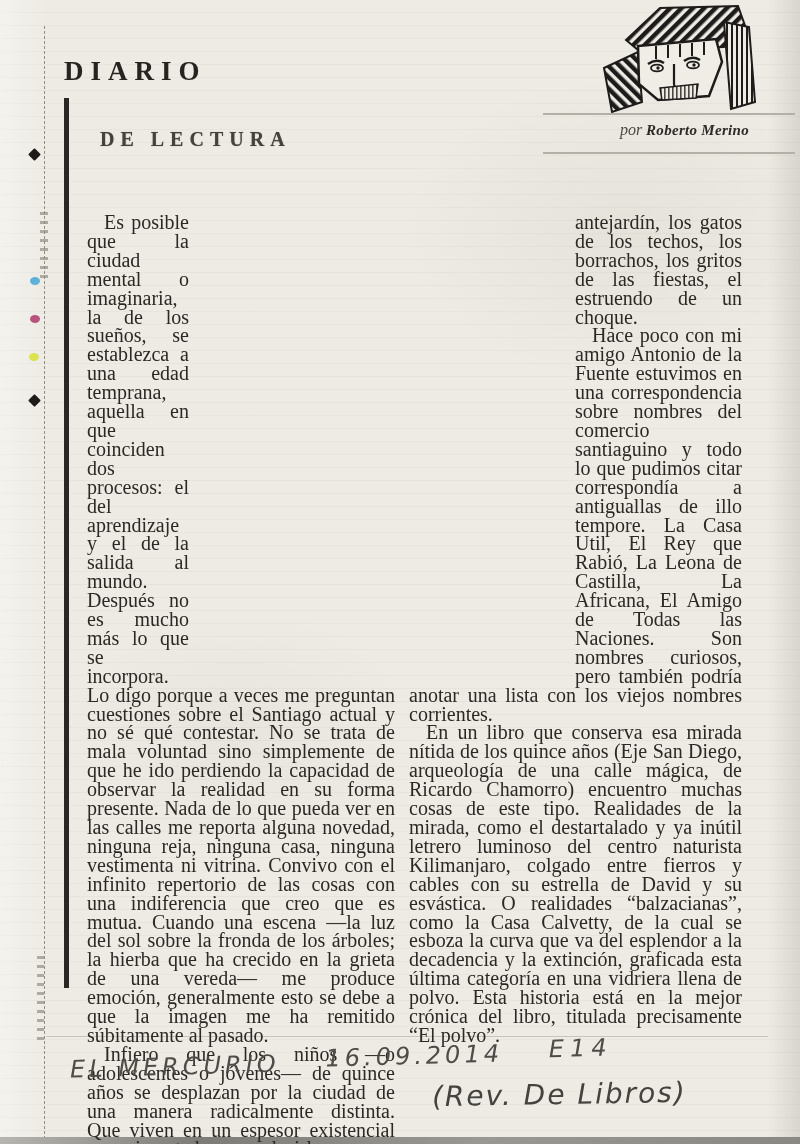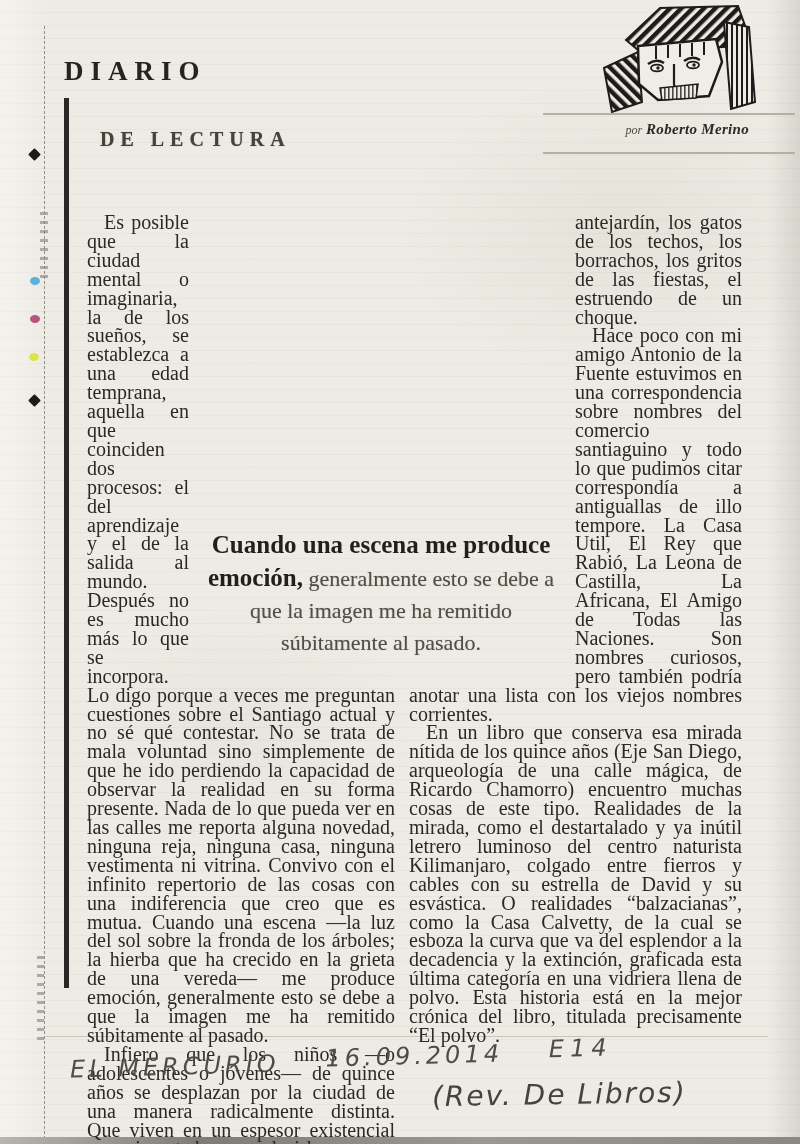--- a/index.html
+++ b/index.html
@@ -22,21 +22,21 @@
   .reg-dot.yellow{background:#dde24f;}
   .reg-strip{position:absolute;width:8px;background:repeating-linear-gradient(0deg,#8a877e 0 3px,transparent 3px 9px);opacity:.65;}
   .clip-edge{position:absolute;left:46px;top:1036px;width:722px;height:1px;background:rgba(140,134,118,.38);}
   .bottom-edge{position:absolute;left:0;bottom:0;width:100%;height:7px;background:linear-gradient(90deg,#b7b5af,#7e7c77 25%,#9a9893 60%,#8a8883);}
   
   .kicker1{position:absolute;left:64px;top:56px;font-size:27px;font-weight:bold;letter-spacing:7px;color:#262420;}
   .kicker2{position:absolute;left:100px;top:88px;font-size:20px;font-weight:bold;letter-spacing:6px;color:#45423b;text-shadow:0 0 1px rgba(70,66,58,.5);margin-top:40px;}
   .article-bar{position:absolute;left:64px;top:98px;width:5px;height:890px;background:#2a2824;}
   .byline-rule{position:absolute;height:2px;background:#b3b0a8;left:543px;width:252px;}
   .byline{position:absolute;left:543px;top:121px;width:206px;text-align:right;color:#2c2a26;font-size:15px;}
-  .byline .pre{font-size:12px;font-style:italic;color:#4a4840;margin-top:20px;}
+  .byline .pre{font-size:16px;font-style:italic;color:#4a4840;margin-top:20px;}
   .byline .name{font-weight:bold;font-style:italic;letter-spacing:.3px;}
   .title{position:absolute;left:86px;top:144px;margin:0;font-size:47px;font-weight:bold;letter-spacing:1px;color:#14130f;}
   
   .col{position:absolute;top:213px;color:#2b2925;}
   .col1{left:87px;width:308px;}
   .col2{left:409px;width:333px;}
   .col p{margin:0;text-align:justify;font-size:20px;line-height:18.9px;}
   .col p.indent{text-indent:17px;}
   .spacer-r{float:right;width:206px;height:150px;margin-top:318px;}
   .spacer-l{float:left;width:166px;height:156px;margin-top:306px;}
@@ -124,21 +124,20 @@
     <p class="indent">Infiero que los niños —o adolescentes o jóvenes— de quince años se desplazan por la ciudad de una manera radicalmente distinta. Que viven en un espesor existencial muy imantado, por decirlo en una forma críptica, con los sentidos alerta y la máquina de producción simbólica trabajando a todo dar. Mis recuerdos de esa edad al menos me permiten aventurar estas especulaciones. Claro: vivir con la conciencia de que cada elemento del mundo exterior me atañe y me compromete. Los carteles del comercio, los zapatos de los transeúntes, la lluvia incipiente, los globos de una fiesta infantil en un</p>
   </div>
 
   <div class="col col2">
     <div class="spacer-l"></div>
     <p>antejardín, los gatos de los techos, los borrachos, los gritos de las fiestas, el estruendo de un choque.</p>
     <p class="indent">Hace poco con mi amigo Antonio de la Fuente estuvimos en una correspondencia sobre nombres del comercio santiaguino y todo lo que pudimos citar correspondía a antiguallas de illo tempore. La Casa Util, El Rey que Rabió, La Leona de Castilla, La Africana, El Amigo de Todas las Naciones. Son nombres curiosos, pero también podría anotar una lista con los viejos nombres corrientes.</p>
     <p class="indent">En un libro que conserva esa mirada nítida de los quince años (Eje San Diego, arqueología de una calle mágica, de Ricardo Chamorro) encuentro muchas cosas de este tipo. Realidades de la mirada, como el destartalado y ya inútil letrero luminoso del centro naturista Kilimanjaro, colgado entre fierros y cables con su estrella de David y su esvástica. O realidades “balzacianas”, como la Casa Calvetty, de la cual se esboza la curva que va del esplendor a la decadencia y la extinción, graficada esta última categoría en una vidriera llena de polvo. Esta historia está en la mejor crónica del libro, titulada precisamente “El polvo”.</p>
   </div>
 
-  <div class="pullquote"><span class="pq-bold">Cuando una escena me produce emoción,</span><span class="pq-reg"> generalmente esto se debe a que la imagen me ha remitido súbitamente al pasado.</span></div>
 
 
   <div class="hand hand1">
     <span>EL MERCURIO</span>
     <span class="d">16.09.2014</span>
     <span class="c">E14</span>
   </div>
   <div class="hand hand2">(Rev. De Libros)</div>
 
 </div>

